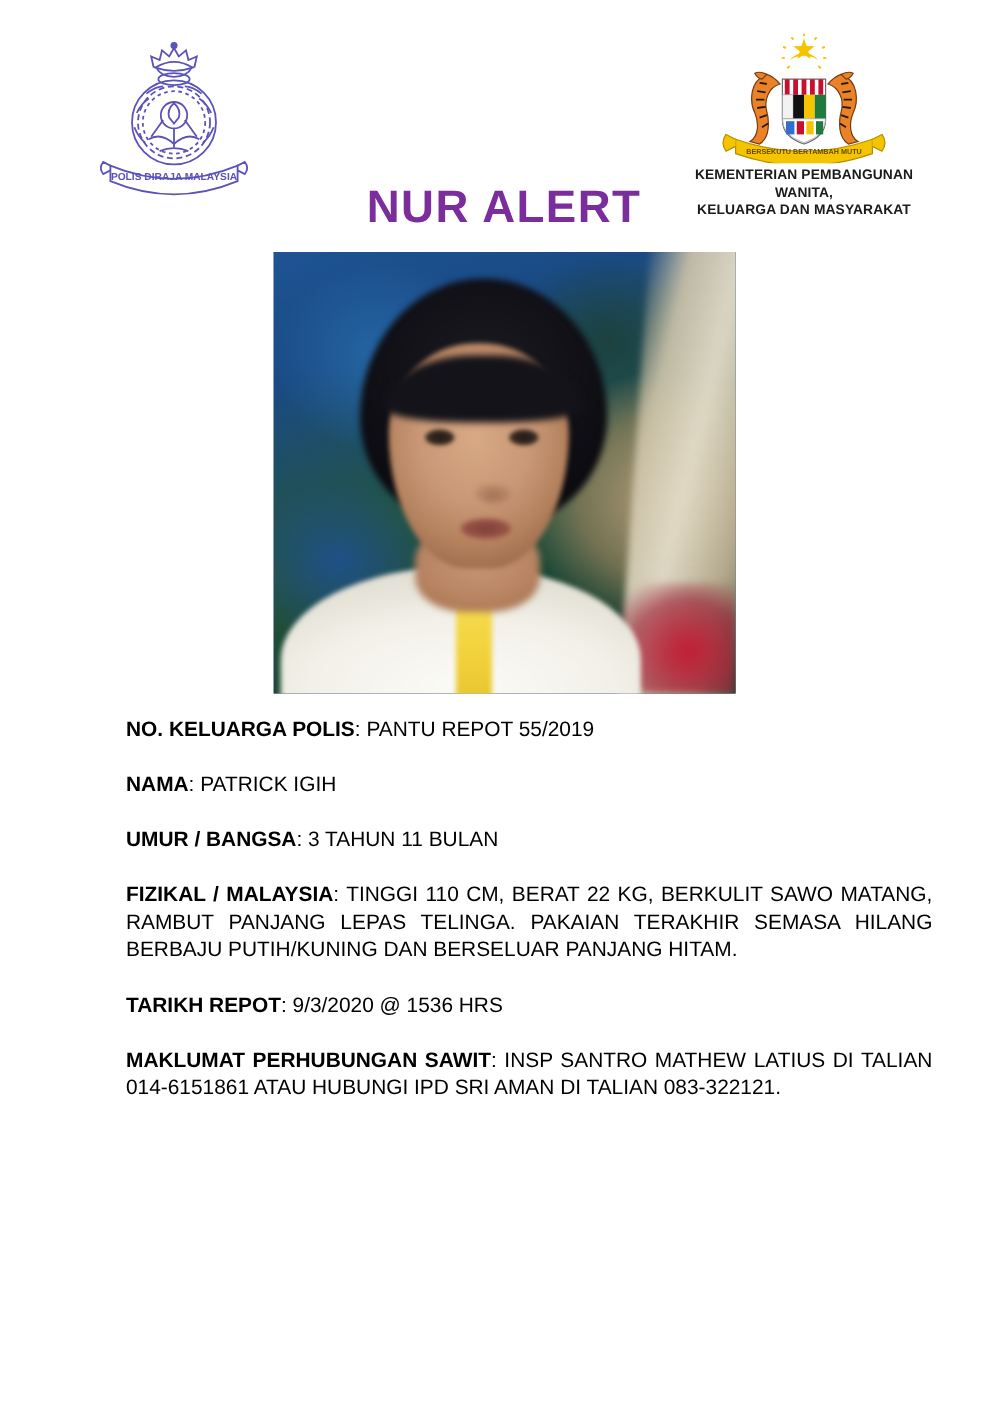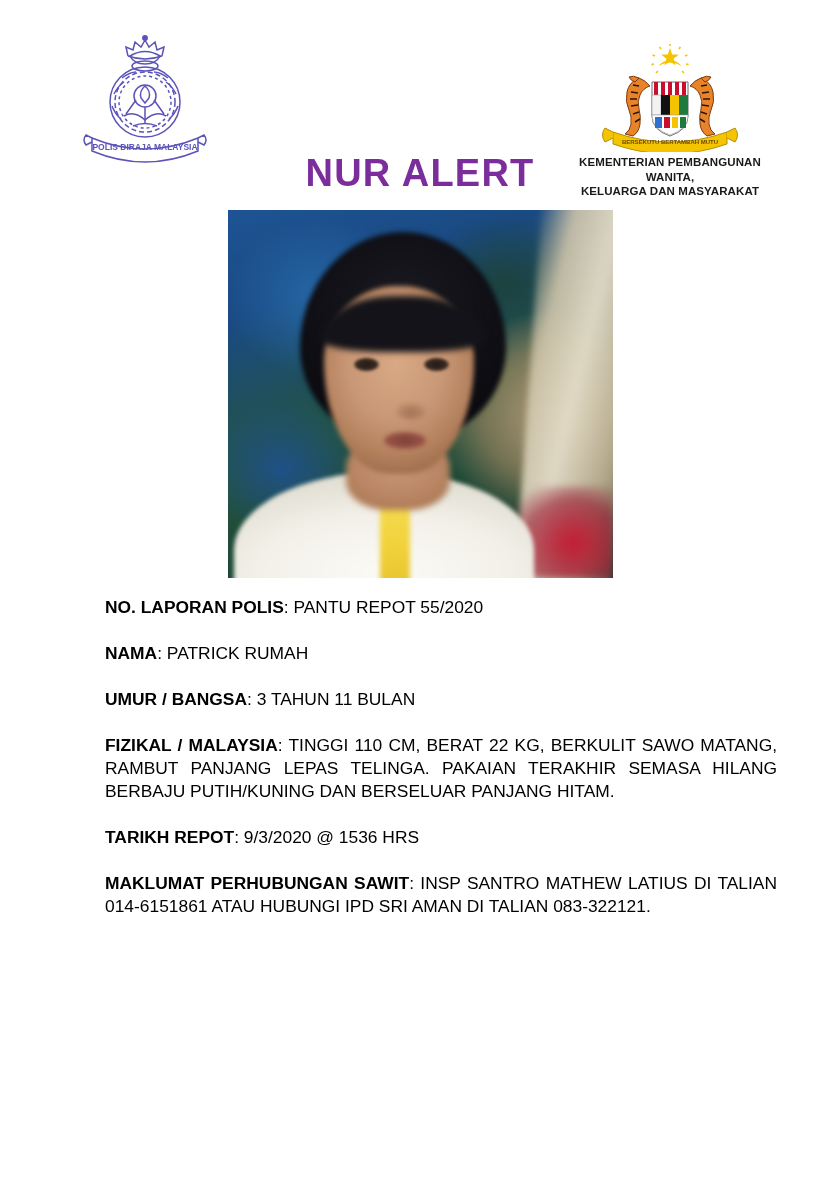--- a/index.html
+++ b/index.html
@@ -32,21 +32,21 @@
     top: 34px;
     width: 135px;
     height: 130px;
   }
   .pdrm-crest svg { display: block; width: 100%; height: 100%; }
 
   
   .ministry-block {
     position: absolute;
     left: 560px;
-    top: 44px;
+    top: 28px;
     width: 220px;
     text-align: center;
   }
   .jata-wrap {
     width: 150px;
     height: 108px;
     margin: 0 auto;
   }
   .jata-wrap svg { display: block; width: 100%; height: 100%; }
   .ministry-caption {
@@ -321,25 +321,25 @@
   <div class="photo-hair-fringe"></div>
   <div class="photo-eye left"></div>
   <div class="photo-eye right"></div>
   <div class="photo-nose"></div>
   <div class="photo-mouth"></div>
 </div>
 
 <div class="details">
 
   <div class="field">
-    <span class="label">NO. LAPORAN POLIS</span><span class="value">: PANTU REPOT 55/2020</span>
-  </div>
-
-  <div class="field">
-    <span class="label">NAMA</span><span class="value">: PATRICK RUMAH</span>
+    <span class="label">NO. KELUARGA POLIS</span><span class="value">: PANTU REPOT 55/2019</span>
+  </div>
+
+  <div class="field">
+    <span class="label">NAMA</span><span class="value">: PATRICK IGIH</span>
   </div>
 
   <div class="field">
     <span class="label">UMUR / BANGSA</span><span class="value">:  3 TAHUN 11 BULAN</span>
   </div>
 
   <div class="field">
     <span class="label">FIZIKAL / MALAYSIA</span><span class="value">: TINGGI 110 CM, BERAT 22 KG, BERKULIT SAWO MATANG, RAMBUT PANJANG LEPAS TELINGA. PAKAIAN TERAKHIR SEMASA HILANG BERBAJU PUTIH/KUNING DAN BERSELUAR PANJANG HITAM.</span>
   </div>
 

